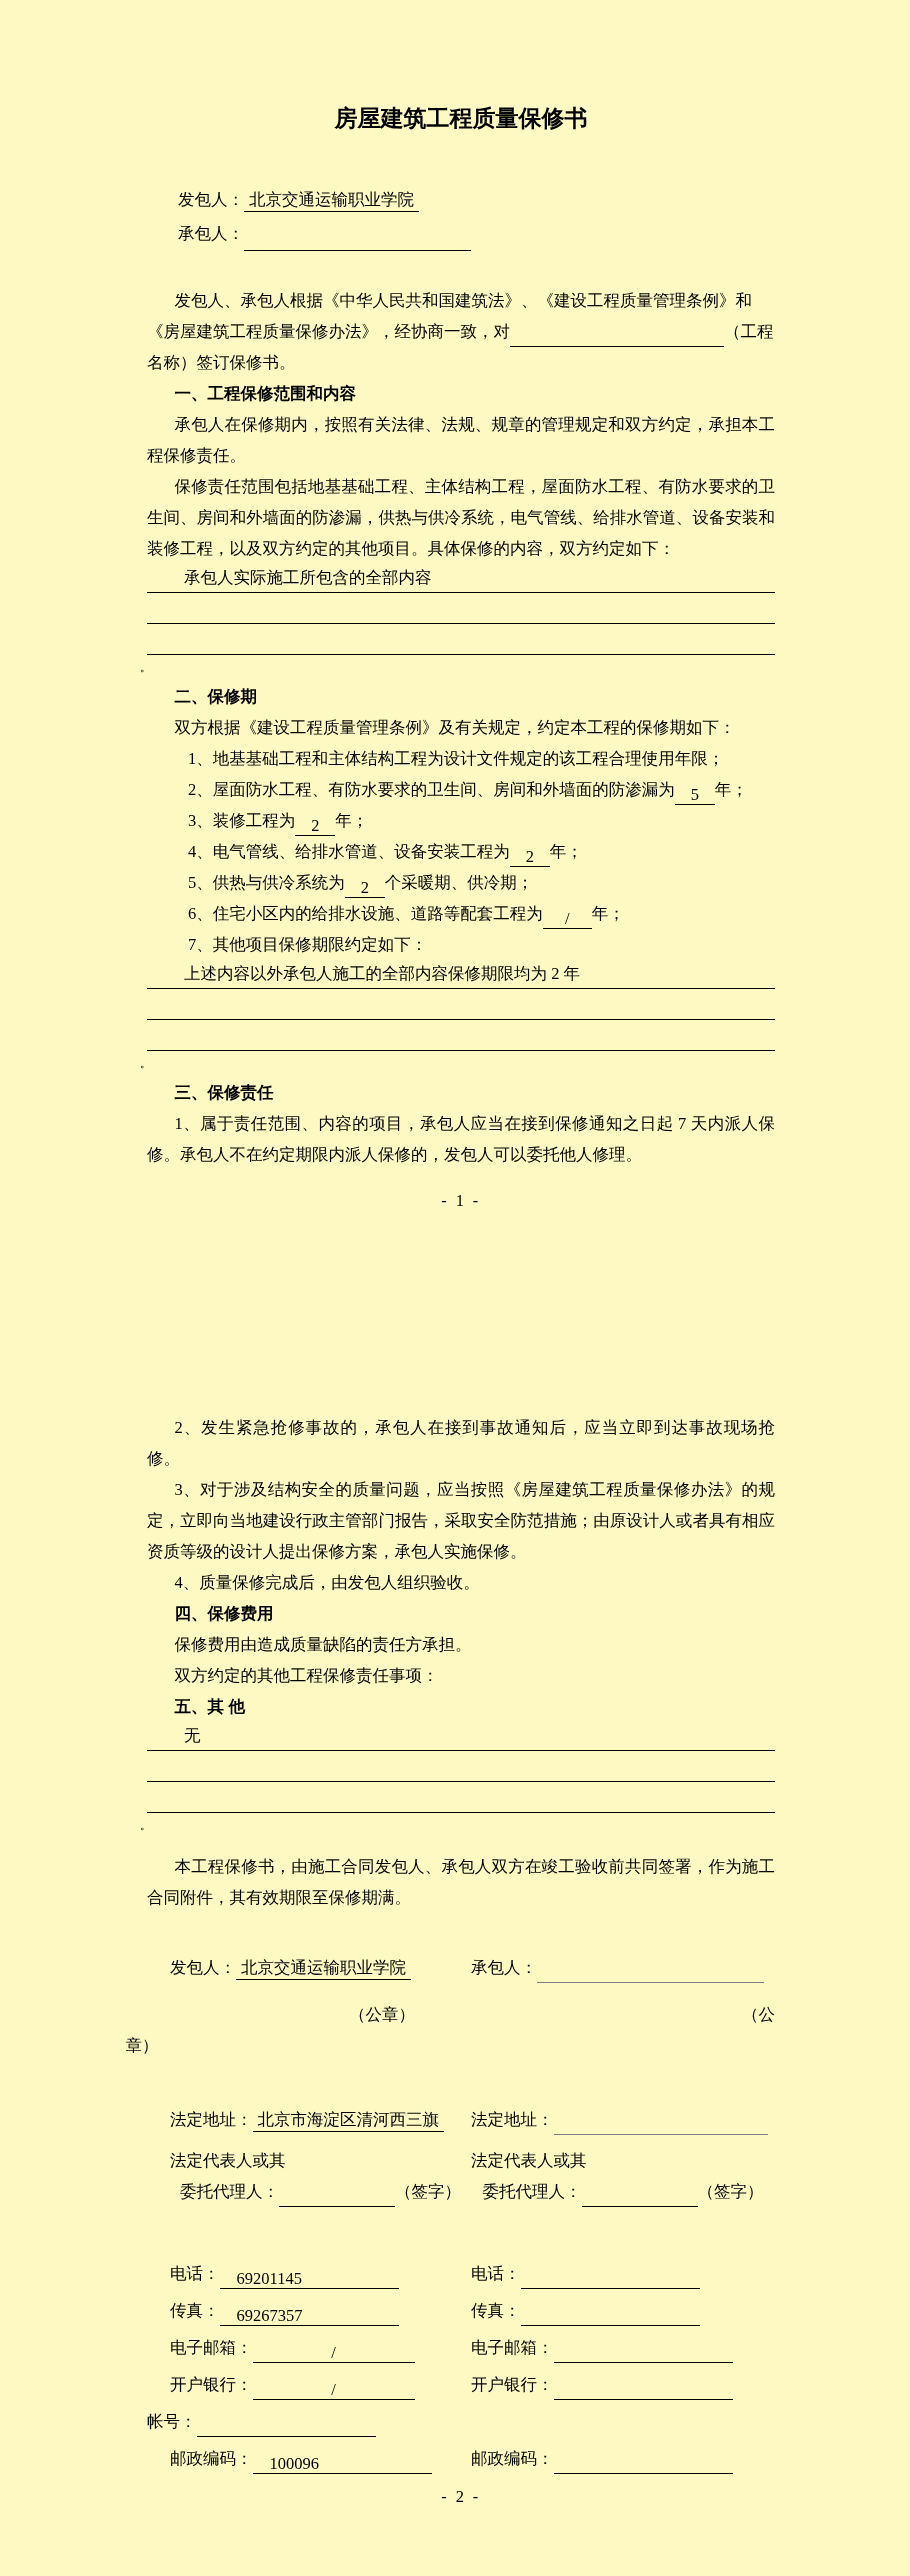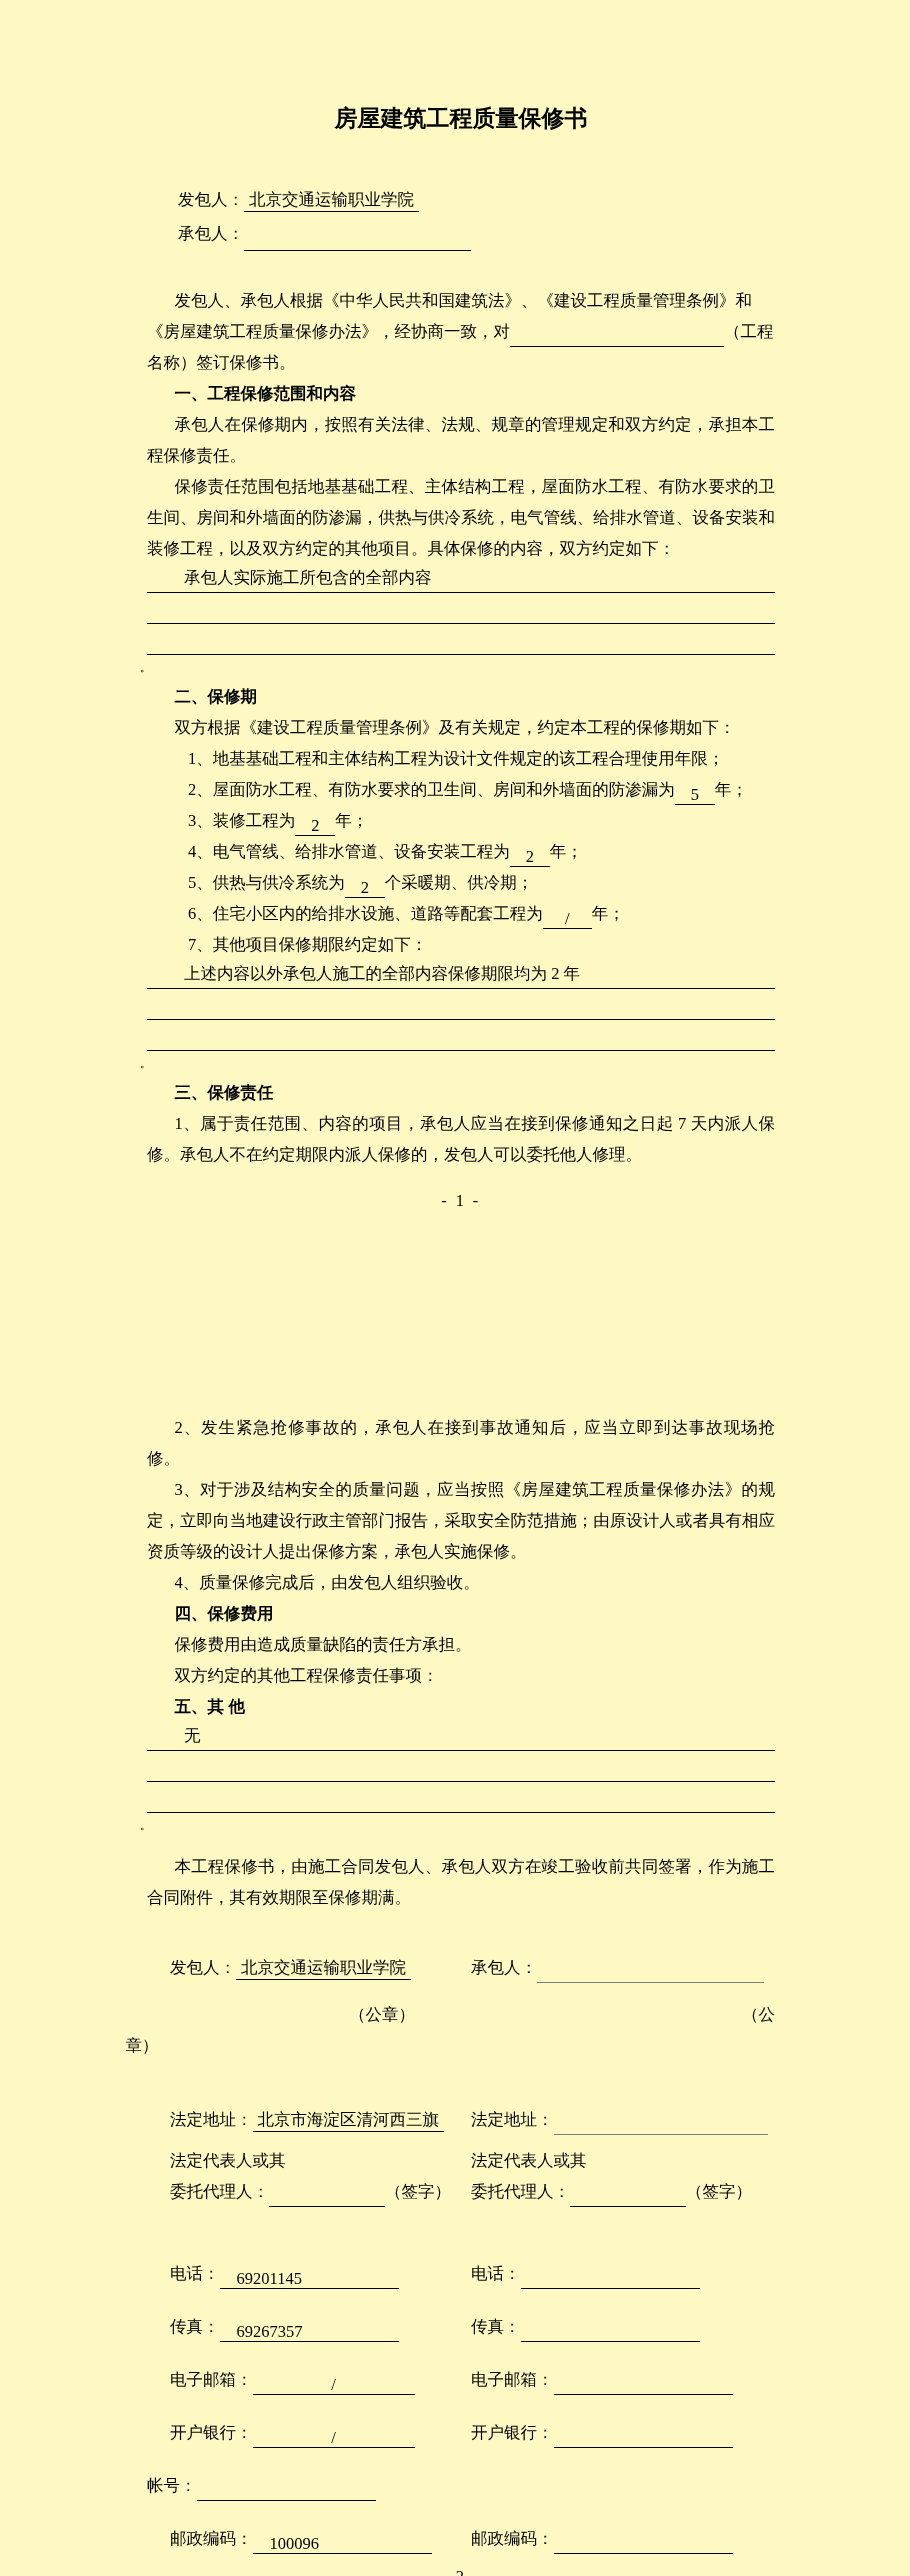--- a/index.html
+++ b/index.html
@@ -38,22 +38,22 @@
   .sig-r{flex:1;}
   .sealrow{margin-top:16px;line-height:31px;position:relative;}
   .seal-l{margin-left:202px;text-align:right;}
   .seal-r{position:absolute;right:0;top:0;}
   .sealwrap{margin:0;margin-left:-21.4px;line-height:31px;text-align:left;}
   .crow{display:flex;line-height:31px;}
   .cell-l{width:324px;padding-left:23px;box-sizing:border-box;}
   .cell-r{flex:1;}
   .vblank{display:inline-block;border-bottom:1.2px solid #000;height:19.6px;min-width:162px;vertical-align:bottom;text-align:left;padding-left:17px;line-height:21px;}
   .vcenter{text-align:center;padding-left:0;}
-  .m-addr{margin-top:43px;} .m-rep{margin-top:9.2px;} .m-agent{margin-top:0px;}
-  .m-phone{margin-top:51px;} .m-row{margin-top:22px;align-items:flex-end;}
+  .m-addr{margin-top:43px;} .m-rep{margin-top:9.2px;} .m-agent{margin-top:0px;text-align:center;}
+  .m-phone{margin-top:51px;} .m-row{margin-top:6px;align-items:flex-end;}
 </style>
 </head>
 <body>
 
 <div class="page">
 
   <h1 class="title">房屋建筑工程质量保修书</h1>
 
   <div class="party">
     <p class="p"><span>发包人：</span><span class="u">北京交通运输职业学院</span></p>

